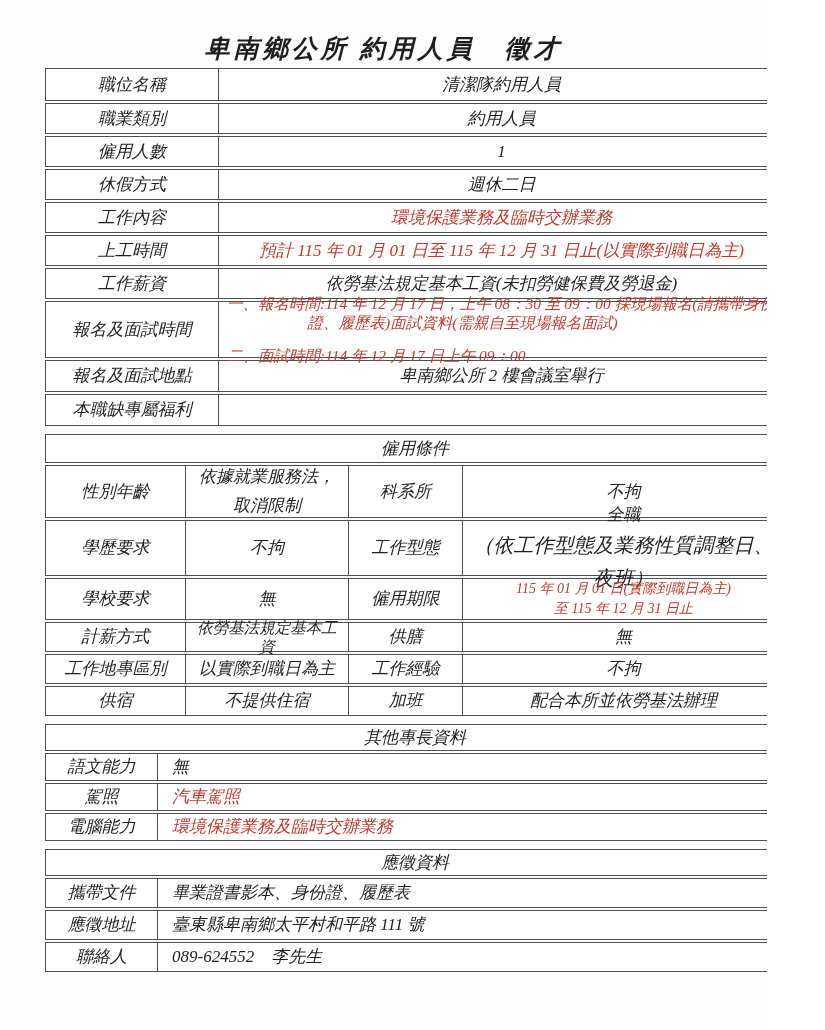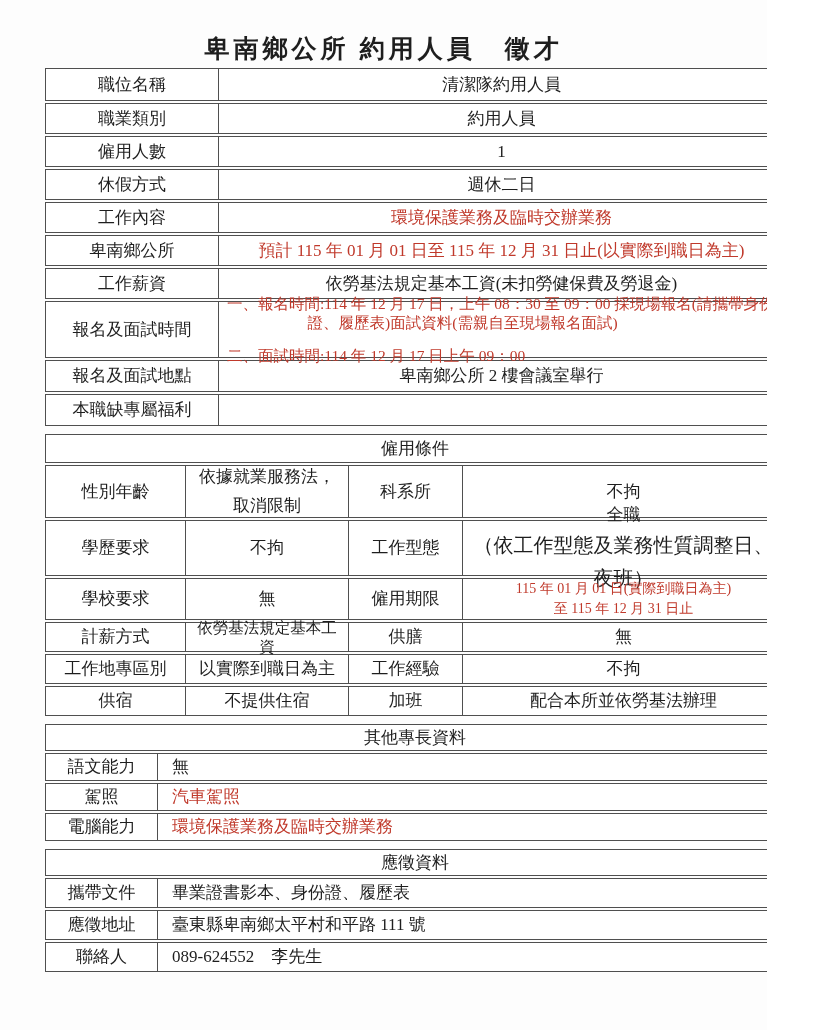--- a/index.html
+++ b/index.html
@@ -13,20 +13,21 @@
   body{
     font-family:"Liberation Serif","DejaVu Serif",serif;
     color:var(--ink);
   }
   .page{
     position:relative;
     width:767px;
     height:1030px;
     background:var(--paper);
     overflow:hidden;
+    font-style:italic;
   }
   .doc-title{
     position:absolute;
     top:32px;
     left:0;
     width:100%;
     text-align:center;
     font-size:25px;
     font-weight:600;
     letter-spacing:4px;
@@ -99,21 +100,21 @@
     </div>
     <div class="row" style="height:31px">
       <div class="cell lbl-a">休假方式</div>
       <div class="cell val-a">週休二日</div>
     </div>
     <div class="row" style="height:31px">
       <div class="cell lbl-a">工作內容</div>
       <div class="cell val-a red">環境保護業務及臨時交辦業務</div>
     </div>
     <div class="row" style="height:31px">
-      <div class="cell lbl-a">卑南鄉公所</div>
+      <div class="cell lbl-a">上工時間</div>
       <div class="cell val-a red">預計 115 年 01 月 01 日至 115 年 12 月 31 日止(以實際到職日為主)</div>
     </div>
     <div class="row" style="height:31px">
       <div class="cell lbl-a">工作薪資</div>
       <div class="cell val-a">依勞基法規定基本工資(未扣勞健保費及勞退金)</div>
     </div>
     <div class="row" style="height:57px">
       <div class="cell lbl-a">報名及面試時間</div>
       <div class="cell val-a stack left-stack red sm">
         <div class="hang">一、報名時間:114 年 12 月 17 日，上午 08：30 至 09：00 採現場報名(請攜帶身份證、履歷表)面試資料(需親自至現場報名面試)</div>

